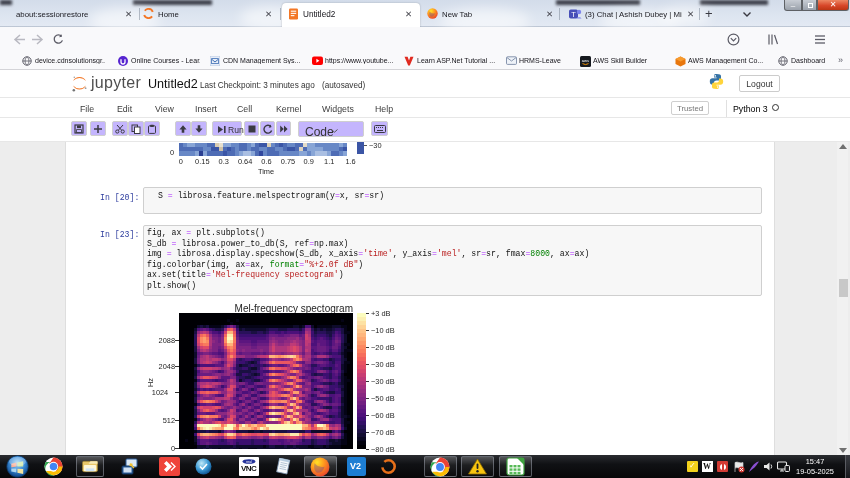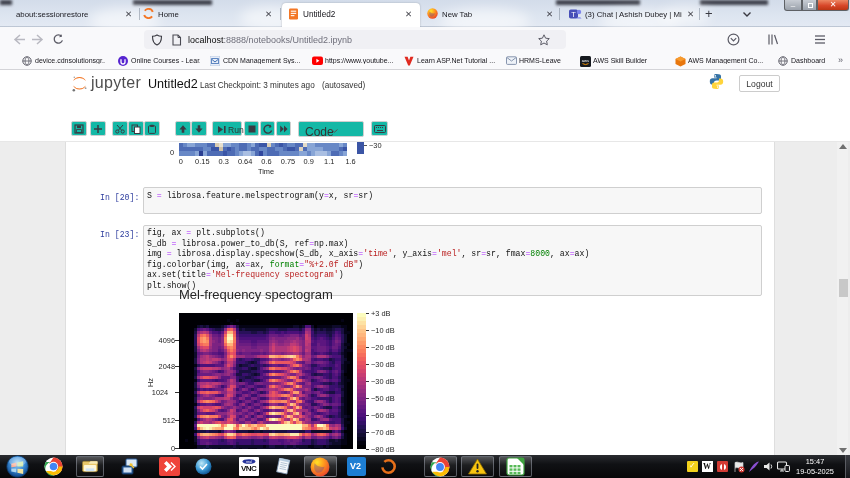--- a/index.html
+++ b/index.html
@@ -22,21 +22,21 @@
 #urlbar .txt span{color:#6f6f7b}
 
 #bookmarks{left:0;top:52px;width:850px;height:18px;background:#f9f9fb;border-bottom:1px solid #d4d4d8}
 .bm{position:absolute;top:5px;font-size:7px;color:#15141a;white-space:nowrap}
 
 #jp{left:0;top:70px;width:850px;height:385px;background:#fff;overflow:hidden}
 #jphead{position:absolute;left:0;top:0;width:850px;height:27px;background:#fff}
 #jpmenu{position:absolute;left:0;top:27px;width:850px;height:21px;background:#fff;border-top:1px solid #e7e7e7;border-bottom:1px solid #e7e7e7}
 .mi{position:absolute;top:6px;font-size:8.8px;color:#3c3c3c}
 #jptool{position:absolute;left:0;top:49px;width:850px;height:23px;background:#fff;border-bottom:1px solid #e7e7e7}
-.tb{position:absolute;top:2px;height:15px;background:#14b8a6;border:1px solid #cfcfcf;border-radius:2px;color:#333}
+.tb{position:absolute;top:2px;height:15px;background:#c4b5fd;border:1px solid #cfcfcf;border-radius:2px;color:#333}
 .tb svg{position:absolute;left:50%;top:50%;transform:translate(-50%,-50%)}
 #site{position:absolute;left:0;top:72px;width:850px;height:313px;background:#ededed}
 #container{position:absolute;left:65px;top:0;width:710px;height:313px;background:#fff;border-left:1px solid #dedede;border-right:1px solid #dedede}
 .prompt{position:absolute;font-family:"Liberation Mono",monospace;font-size:8.2px;color:#303f9f;white-space:pre}
 .cellbox{position:absolute;left:77px;width:619px;background:#f7f7f7;border:1px solid #cfcfcf;border-radius:2px}
 .code{position:absolute;font-family:"Liberation Mono",monospace;font-size:8.2px;line-height:10.5px;color:#111;white-space:pre}
 .code i{font-style:normal;color:#aa22ff}
 .code s{text-decoration:none;color:#ba2121}
 .code b{font-weight:normal;color:#008000}
 .axlbl{position:absolute;font-size:7.4px;color:#262626;white-space:nowrap}
@@ -122,33 +122,20 @@
     <svg class="ic" style="left:12px;top:6px" width="14" height="13" viewBox="0 0 14 13" xmlns="http://www.w3.org/2000/svg">
       <path d="M8 2 L3 6.5 L8 11 M3 6.5 H13" fill="none" stroke="#b9b9c1" stroke-width="1.5"></path>
     </svg>
     <svg class="ic" style="left:31px;top:6px" width="14" height="13" viewBox="0 0 14 13" xmlns="http://www.w3.org/2000/svg">
       <path d="M6 2 L11 6.5 L6 11 M1 6.5 H11" fill="none" stroke="#b9b9c1" stroke-width="1.5"></path>
     </svg>
     <svg class="ic" style="left:52px;top:6px" width="13" height="13" viewBox="0 0 13 13" xmlns="http://www.w3.org/2000/svg">
       <path d="M10.4 7.4 A4.2 4.2 0 1 1 9.6 3.2" fill="none" stroke="#5b5b66" stroke-width="1.3"></path>
       <path d="M9.2 1 L9.9 3.8 L7.1 4.3 Z" fill="#5b5b66"></path>
     </svg>
-    <div id="urlbar">
-      <svg class="ic" style="left:7px;top:4px" width="12" height="12" viewBox="0 0 12 12" xmlns="http://www.w3.org/2000/svg">
-        <path d="M6 1 C7.5 2 9.5 2.3 10.5 2.3 C10.5 7 9 9.8 6 11 C3 9.8 1.5 7 1.5 2.3 C2.5 2.3 4.5 2 6 1 Z" fill="none" stroke="#3a3a42" stroke-width="1.1"></path>
-      </svg>
-      <svg class="ic" style="left:27px;top:4px" width="11" height="12" viewBox="0 0 11 12" xmlns="http://www.w3.org/2000/svg">
-        <path d="M2 1 H7 L9.5 3.5 V11 H2 Z" fill="none" stroke="#4a4a52" stroke-width="1.1"></path>
-        <path d="M7 1 V3.5 H9.5" fill="none" stroke="#4a4a52" stroke-width="1"></path>
-      </svg>
-      <span class="txt">localhost<span>:8888/notebooks/Untitled2.ipynb</span></span>
-      <svg class="ic" style="left:394px;top:4px" width="12" height="12" viewBox="0 0 12 12" xmlns="http://www.w3.org/2000/svg">
-        <path d="M6 0.8 L7.6 4.2 L11.3 4.6 L8.6 7.1 L9.3 10.8 L6 9 L2.7 10.8 L3.4 7.1 L0.7 4.6 L4.4 4.2 Z" fill="none" stroke="#5b5b66" stroke-width="1"></path>
-      </svg>
-    </div>
     <svg class="ic" style="left:727px;top:6px" width="13" height="13" viewBox="0 0 13 13" xmlns="http://www.w3.org/2000/svg">
       <circle cx="6.5" cy="6.5" r="5.4" fill="none" stroke="#5b5b66" stroke-width="1.2"></circle>
       <path d="M3.8 5.2 L6.5 8 L9.2 5.2" fill="none" stroke="#5b5b66" stroke-width="1.2"></path>
     </svg>
     <svg class="ic" style="left:767px;top:6px" width="12" height="13" viewBox="0 0 12 13" xmlns="http://www.w3.org/2000/svg">
       <g stroke="#5b5b66" stroke-width="1.2">
         <path d="M2 1.5 V11.5"></path>
         <path d="M5 1.5 V11.5"></path>
         <path d="M7.5 2 L10.5 11"></path>
       </g>
@@ -223,20 +210,34 @@
       <span style="position:absolute;left:148px;top:6.5px;font-size:12.6px;color:#111">Untitled2</span>
       <span style="position:absolute;left:200px;top:11px;font-size:8.2px;color:#333">Last Checkpoint: 3 minutes ago</span>
       <span style="position:absolute;left:322px;top:11px;font-size:8.2px;color:#333">(autosaved)</span>
       <svg class="ic" style="left:708px;top:3px" width="17" height="17" viewBox="0 0 17 17" xmlns="http://www.w3.org/2000/svg">
         <path d="M8.5 1 C5.8 1 6 2.2 6 3 V4.6 H8.6 V5.3 H4.4 C3 5.3 1.8 6 1.8 8.4 C1.8 10.8 3 11.5 4.4 11.5 H6 V9.6 C6 8.2 7.2 7.4 8.5 7.4 H11 C12.1 7.4 13 6.6 13 5.4 V3 C13 1.8 12 1 8.5 1 Z" fill="#3572a5"></path>
         <path d="M8.5 16 C11.2 16 11 14.8 11 14 V12.4 H8.4 V11.7 H12.6 C14 11.7 15.2 11 15.2 8.6 C15.2 6.2 14 5.5 12.6 5.5 H11 V7.4 C11 8.8 9.8 9.6 8.5 9.6 H6 C4.9 9.6 4 10.4 4 11.6 V14 C4 15.2 5 16 8.5 16 Z" fill="#ffd43b"></path>
         <circle cx="7.2" cy="2.9" r="0.8" fill="#fff"></circle>
         <circle cx="9.8" cy="14.1" r="0.8" fill="#fff"></circle>
       </svg>
       <div style="position:absolute;left:739px;top:5px;width:41px;height:17px;border:1px solid #ccc;border-radius:2px;background:#fff;text-align:center;line-height:16px;font-size:8.6px;color:#333">Logout</div>
+    </div>
+    <div id="jpmenu">
+      <span class="mi" style="left:80px">File</span>
+      <span class="mi" style="left:117px">Edit</span>
+      <span class="mi" style="left:155px">View</span>
+      <span class="mi" style="left:195px">Insert</span>
+      <span class="mi" style="left:237px">Cell</span>
+      <span class="mi" style="left:276px">Kernel</span>
+      <span class="mi" style="left:322px">Widgets</span>
+      <span class="mi" style="left:375px">Help</span>
+      <div style="position:absolute;left:671px;top:3px;width:38px;height:14px;border:1px solid #cfcfcf;border-radius:2px;font-size:7.8px;color:#777;text-align:center;line-height:13px">Trusted</div>
+      <div style="position:absolute;left:726px;top:2px;width:1px;height:17px;background:#e0e0e0"></div>
+      <span class="mi" style="left:733px;color:#000">Python 3</span>
+      <span style="position:absolute;left:772px;top:6px;width:7px;height:7px;border:1px solid #333;border-radius:50%"></span>
     </div>
     <div id="jptool">
       <div class="tb" style="left:71px;width:16px">
         <svg width="10" height="10" viewBox="0 0 10 10" xmlns="http://www.w3.org/2000/svg">
           <rect x="1" y="1" width="8" height="8" fill="none" stroke="#3a3a42" stroke-width="1.2"></rect>
           <rect x="3" y="1.5" width="4" height="2.6" fill="#3a3a42"></rect>
           <rect x="2.6" y="5.6" width="4.8" height="3" fill="none" stroke="#3a3a42" stroke-width=".8"></rect>
         </svg>
       </div>
       <div class="tb" style="left:90px;width:16px">
@@ -403,30 +404,30 @@
         <span class="axlbl" style="left:222px;top:15px;transform:translateX(-50%)">0.75</span>
         <span class="axlbl" style="left:242.7px;top:15px;transform:translateX(-50%)">0.9</span>
         <span class="axlbl" style="left:263.2px;top:15px;transform:translateX(-50%)">1.1</span>
         <span class="axlbl" style="left:284.6px;top:15px;transform:translateX(-50%)">1.6</span>
         <span class="axlbl" style="left:200px;top:25px;transform:translateX(-50%)">Time</span>
         <div class="abs" style="left:291px;top:0;width:7px;height:12px;background:#3b55a5"></div>
         <div class="abs" style="left:298px;top:2.5px;width:3px;height:1px;background:#555"></div>
         <span class="axlbl" style="left:303px;top:-1px">−30</span>
         <span class="prompt" style="left:34px;top:51px">In [20]:</span>
         <div class="cellbox" style="top:45px;height:27px"></div>
-        <span class="code" style="left:81px;top:49px">S <i>=</i> librosa.feature.melspectrogram(y<i>=</i>x, sr<i>=</i>sr)</span>
+        <span class="code" style="left:92px;top:49px">S <i>=</i> librosa.feature.melspectrogram(y<i>=</i>x, sr<i>=</i>sr)</span>
         <span class="prompt" style="left:34px;top:88px">In [23]:</span>
         <div class="cellbox" style="top:83px;height:71px"></div>
         <span class="code" style="left:81px;top:86px">fig, ax <i>=</i> plt.subplots()
 S_db <i>=</i> librosa.power_to_db(S, ref<i>=</i>np.max)
 img <i>=</i> librosa.display.specshow(S_db, x_axis<i>=</i><s>'time'</s>, y_axis<i>=</i><s>'mel'</s>, sr<i>=</i>sr, fmax<i>=</i><b>8000</b>, ax<i>=</i>ax)
 fig.colorbar(img, ax<i>=</i>ax, <b>format</b><i>=</i><s>"%+2.0f dB"</s>)
 ax.set(title<i>=</i><s>'Mel-frequency spectogram'</s>)
 plt.show()</span>
-        <span class="axlbl" style="left:113px;top:145px;width:174px;text-align:left;font-size:13px">Mel-frequency spectogram</span>
+        <span class="axlbl" style="left:113px;top:161px;width:174px;text-align:right;font-size:10px">Mel-frequency spectogram</span>
         <div class="abs" style="left:113px;top:171px;width:174px;height:136px"><svg width="174" height="136" xmlns="http://www.w3.org/2000/svg" shape-rendering="crispEdges">
             <rect width="174" height="136" fill="#000004"></rect>
             <rect x="48" y="6" width="3" height="3" fill="#050416"></rect>
             <rect x="57" y="6" width="3" height="3" fill="#050416"></rect>
             <rect x="162" y="6" width="3" height="3" fill="#050416"></rect>
             <rect x="51" y="9" width="3" height="3" fill="#050416"></rect>
             <rect x="18" y="12" width="3" height="3" fill="#0e0b2b"></rect>
             <rect x="21" y="12" width="3" height="3" fill="#1a1042"></rect>
             <rect x="24" y="12" width="3" height="3" fill="#0e0b2b"></rect>
             <rect x="27" y="12" width="3" height="3" fill="#1a1042"></rect>
@@ -2011,21 +2012,21 @@
             <rect x="69" y="135" width="9" height="1" fill="#050416"></rect>
             <rect x="78" y="135" width="33" height="1" fill="#0e0b2b"></rect>
             <rect x="111" y="135" width="3" height="1" fill="#1a1042"></rect>
             <rect x="114" y="135" width="3" height="1" fill="#0e0b2b"></rect>
             <rect x="117" y="135" width="3" height="1" fill="#1a1042"></rect>
             <rect x="120" y="135" width="12" height="1" fill="#0e0b2b"></rect>
             <rect x="132" y="135" width="9" height="1" fill="#050416"></rect>
             <rect x="141" y="135" width="6" height="1" fill="#0e0b2b"></rect>
             <rect x="147" y="135" width="15" height="1" fill="#050416"></rect>
           </svg></div>
-        <span class="axlbl" style="left:79px;top:194px;width:30px;text-align:right">4096</span>
+        <span class="axlbl" style="left:79px;top:194px;width:30px;text-align:right">2088</span>
         <div class="abs" style="left:109px;top:198px;width:4px;height:1px;background:#333"></div>
         <span class="axlbl" style="left:79px;top:220px;width:30px;text-align:right">2048</span>
         <div class="abs" style="left:109px;top:224px;width:4px;height:1px;background:#333"></div>
         <span class="axlbl" style="left:79px;top:246px;width:30px;text-align:center">1024</span>
         <div class="abs" style="left:109px;top:250px;width:4px;height:1px;background:#333"></div>
         <span class="axlbl" style="left:79px;top:274px;width:30px;text-align:right">512</span>
         <div class="abs" style="left:109px;top:278px;width:4px;height:1px;background:#333"></div>
         <span class="axlbl" style="left:79px;top:302px;width:30px;text-align:right">0</span>
         <div class="abs" style="left:109px;top:306px;width:4px;height:1px;background:#333"></div>
         <span class="axlbl" style="left:80px;top:236px;transform:rotate(-90deg)">Hz</span>

